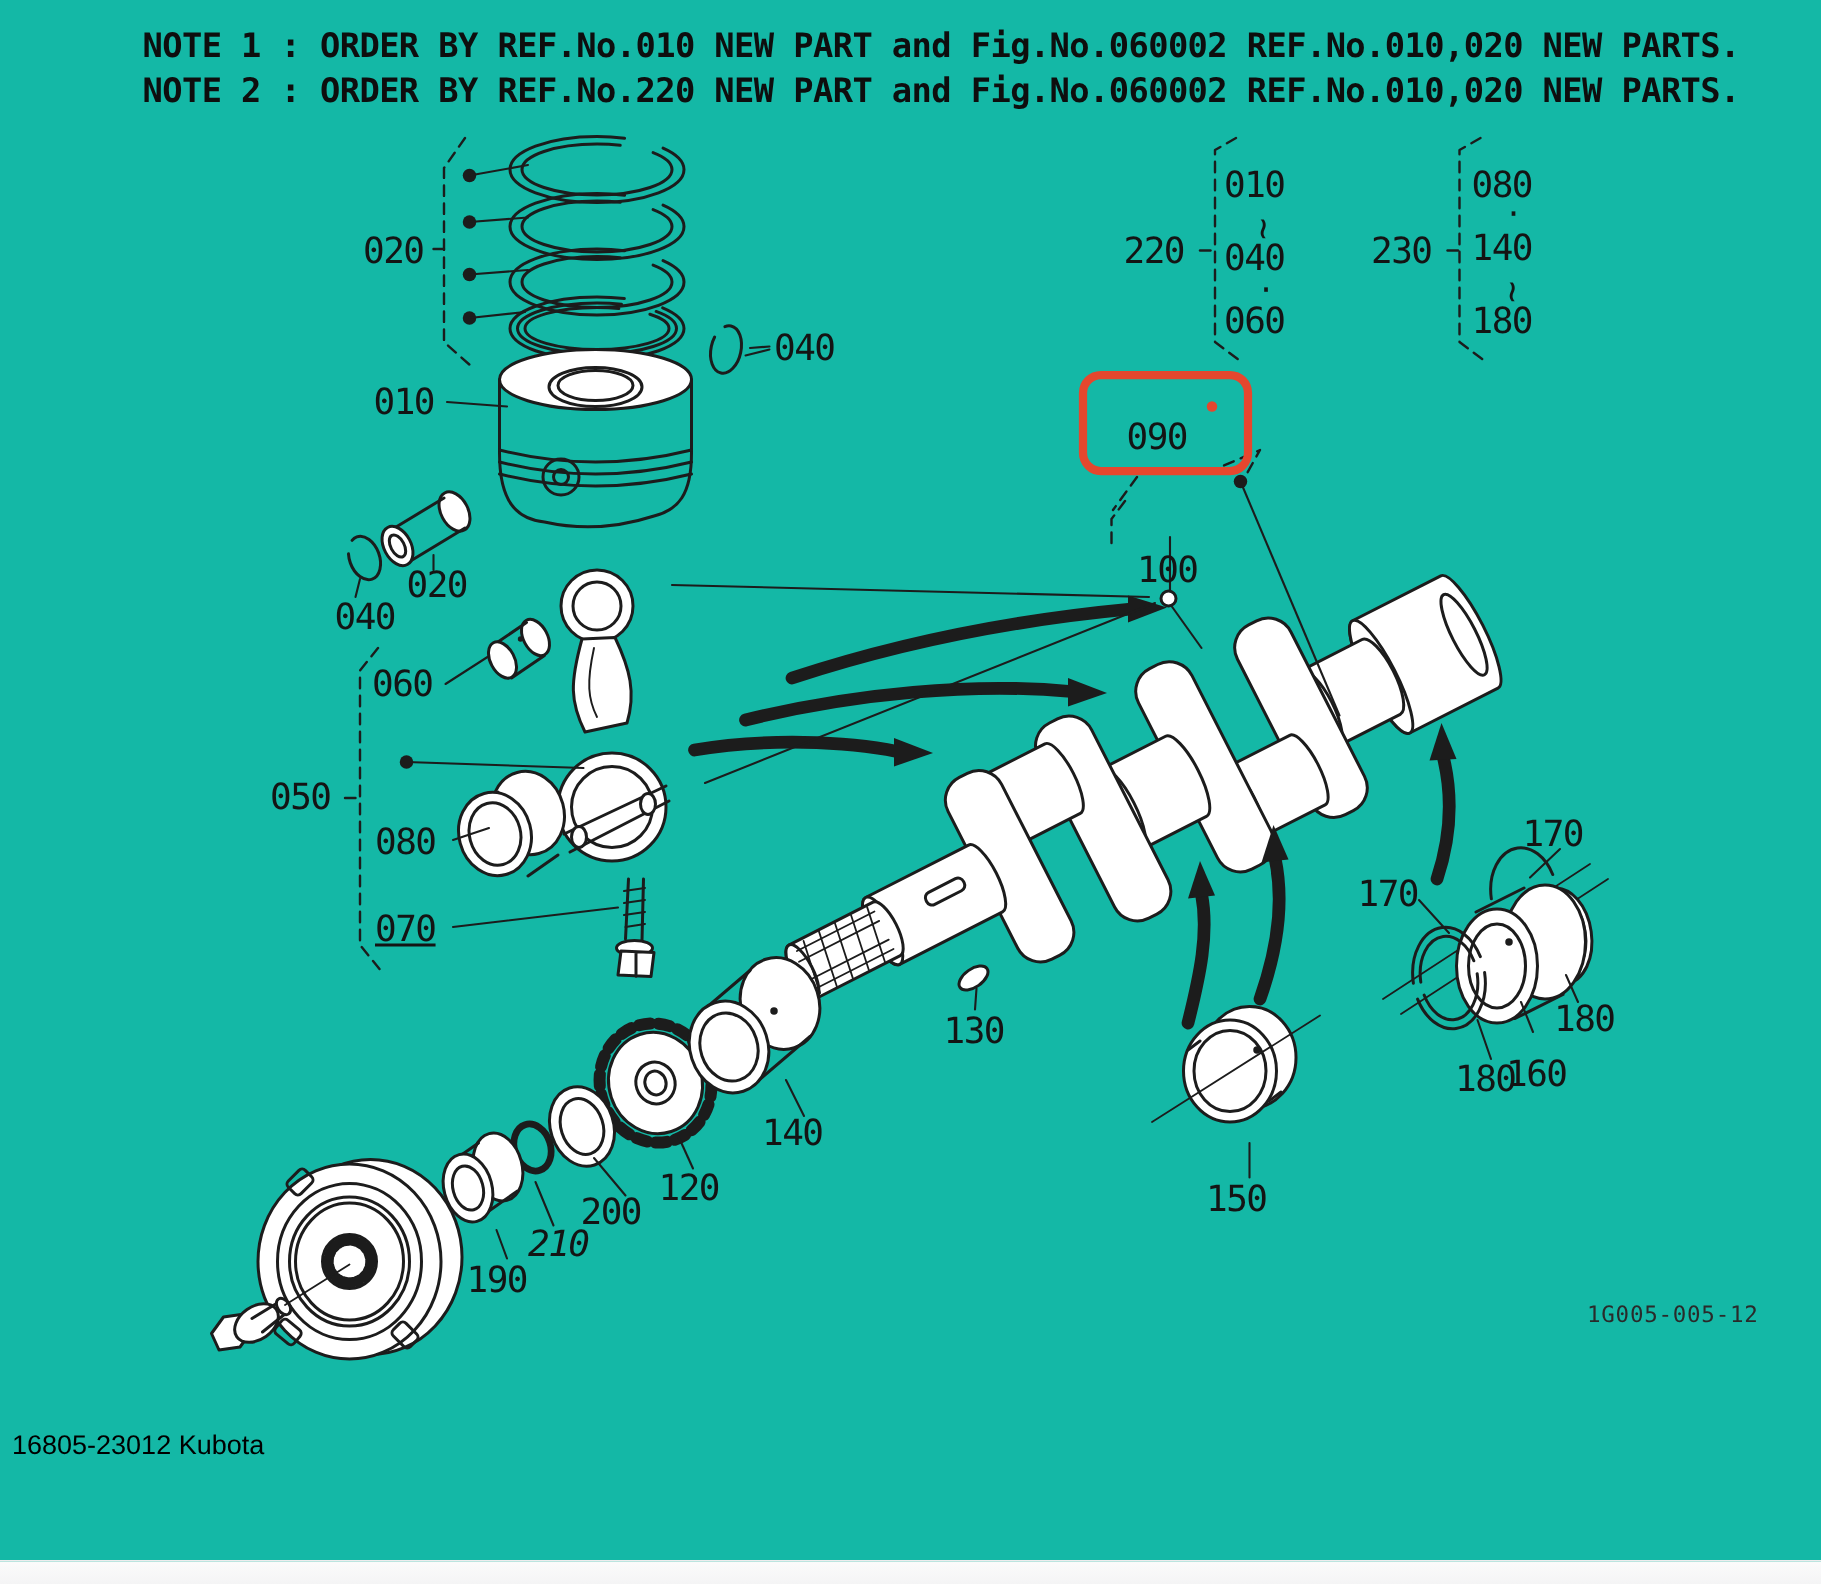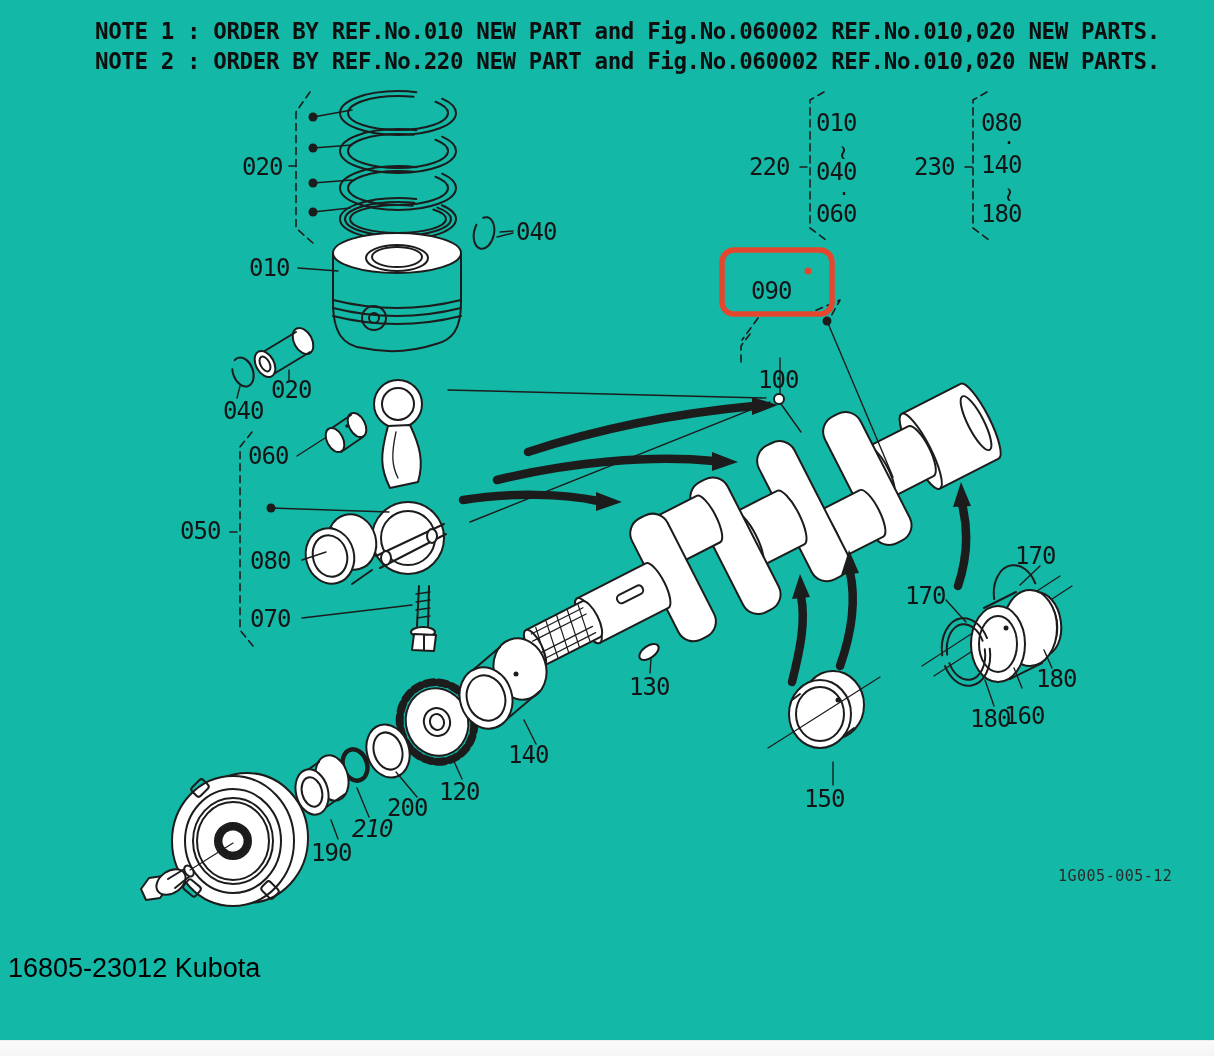--- a/index.html
+++ b/index.html
@@ -6,21 +6,21 @@
   .stage{position:relative;width:1214px;height:1056px;background:#14b8a6;overflow:hidden;
          font-family:"DejaVu Sans Mono",monospace;padding-left:36px;}
   .notes{position:absolute;left:95px;top:16px;font-size:22.5px;line-height:30px;color:#0e0e0e;
          white-space:pre;font-weight:bold;letter-spacing:-0.4px;}
   .labels-layer{position:absolute;left:0;top:0;width:100%;height:100%;}
   .plabel{position:absolute;font-size:24px;line-height:1.05;color:#141414;letter-spacing:-1px;white-space:pre;}
   .sep-tilde{transform:rotate(90deg);transform-origin:50% 60%;}
   .sep-dot{font-size:20px;}
   .drawno{position:absolute;left:1058px;top:867px;font-size:15px;color:#2a2a2a;letter-spacing:0.5px;}
   .footer-code{position:absolute;left:8px;top:953px;font-family:"Liberation Sans",sans-serif;
-               font-size:27px;color:#000;}
+               font-size:18px;color:#000;}
   .bottom-strip{position:absolute;left:0;top:1040px;width:1214px;height:16px;
                 background:linear-gradient(180deg,#fbfbfb,#f4f4f5);border-top:1px solid #ededee;}
   svg{position:absolute;left:0;top:0;}
 </style>
 </head>
 <body>
 
 <div class="stage">
 
   <svg width="1214" height="1056" viewBox="0 0 1214 1056">
@@ -280,21 +280,21 @@
 
   <div class="labels-layer" id="labels-layer">
       <span class="plabel" style="left: 242px; top: 155px;">020</span>
       <span class="plabel" style="left: 516px; top: 220px;">040</span>
       <span class="plabel" style="left: 249px; top: 256px;">010</span>
       <span class="plabel" style="left: 271px; top: 378px;">020</span>
       <span class="plabel" style="left: 223px; top: 399px;">040</span>
       <span class="plabel" style="left: 248px; top: 444px;">060</span>
       <span class="plabel" style="left: 180px; top: 519px;">050</span>
       <span class="plabel" style="left: 250px; top: 549px;">080</span>
-      <span class="plabel" style="left: 250px; top: 607px;">070</span>
+      <span class="plabel" style="left: 250px; top: 607px; text-decoration: underline;">070</span>
       <span class="plabel" style="left: 749px; top: 155px;">220</span>
       <span class="plabel" style="left: 816px; top: 111px;">010</span>
       <span class="plabel sep-tilde" style="left: 833px; top: 137px;">~</span>
       <span class="plabel" style="left: 816px; top: 160px;">040</span>
       <span class="plabel sep-dot" style="left: 838px; top: 183px;">·</span>
       <span class="plabel" style="left: 816px; top: 202px;">060</span>
       <span class="plabel" style="left: 914px; top: 155px;">230</span>
       <span class="plabel" style="left: 981px; top: 111px;">080</span>
       <span class="plabel sep-dot" style="left: 1003px; top: 132px;">·</span>
       <span class="plabel" style="left: 981px; top: 153px;">140</span>

